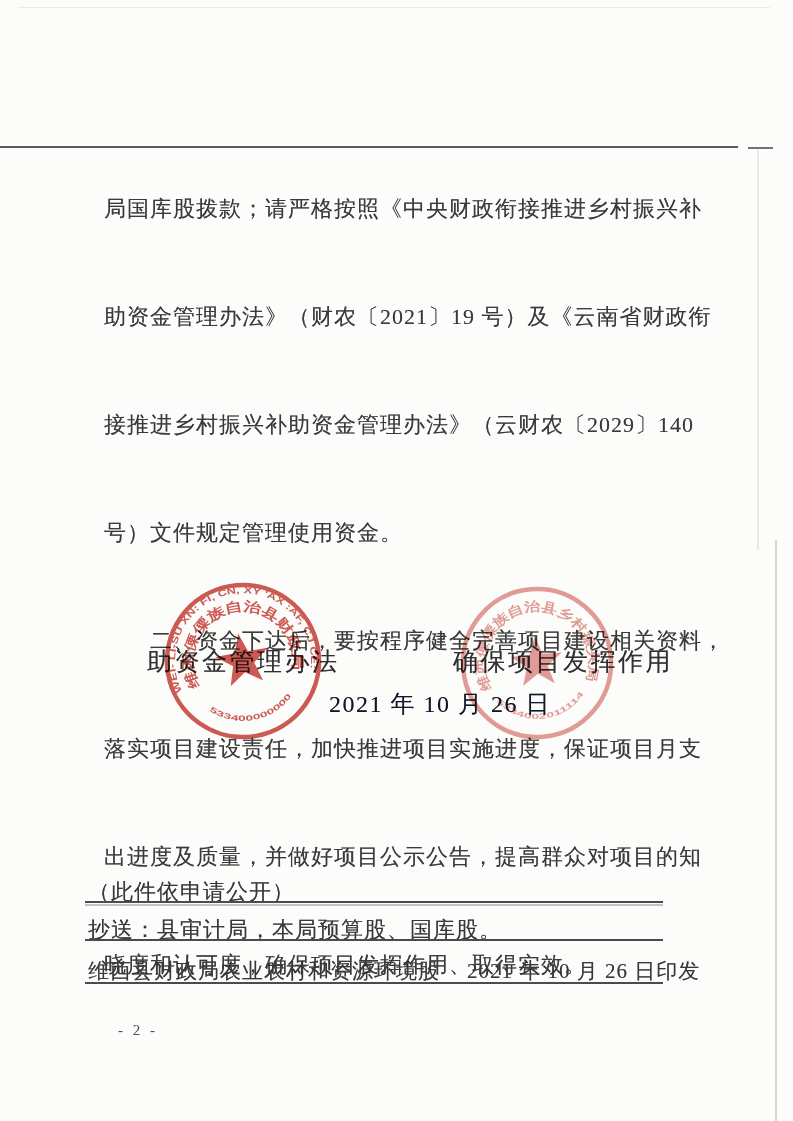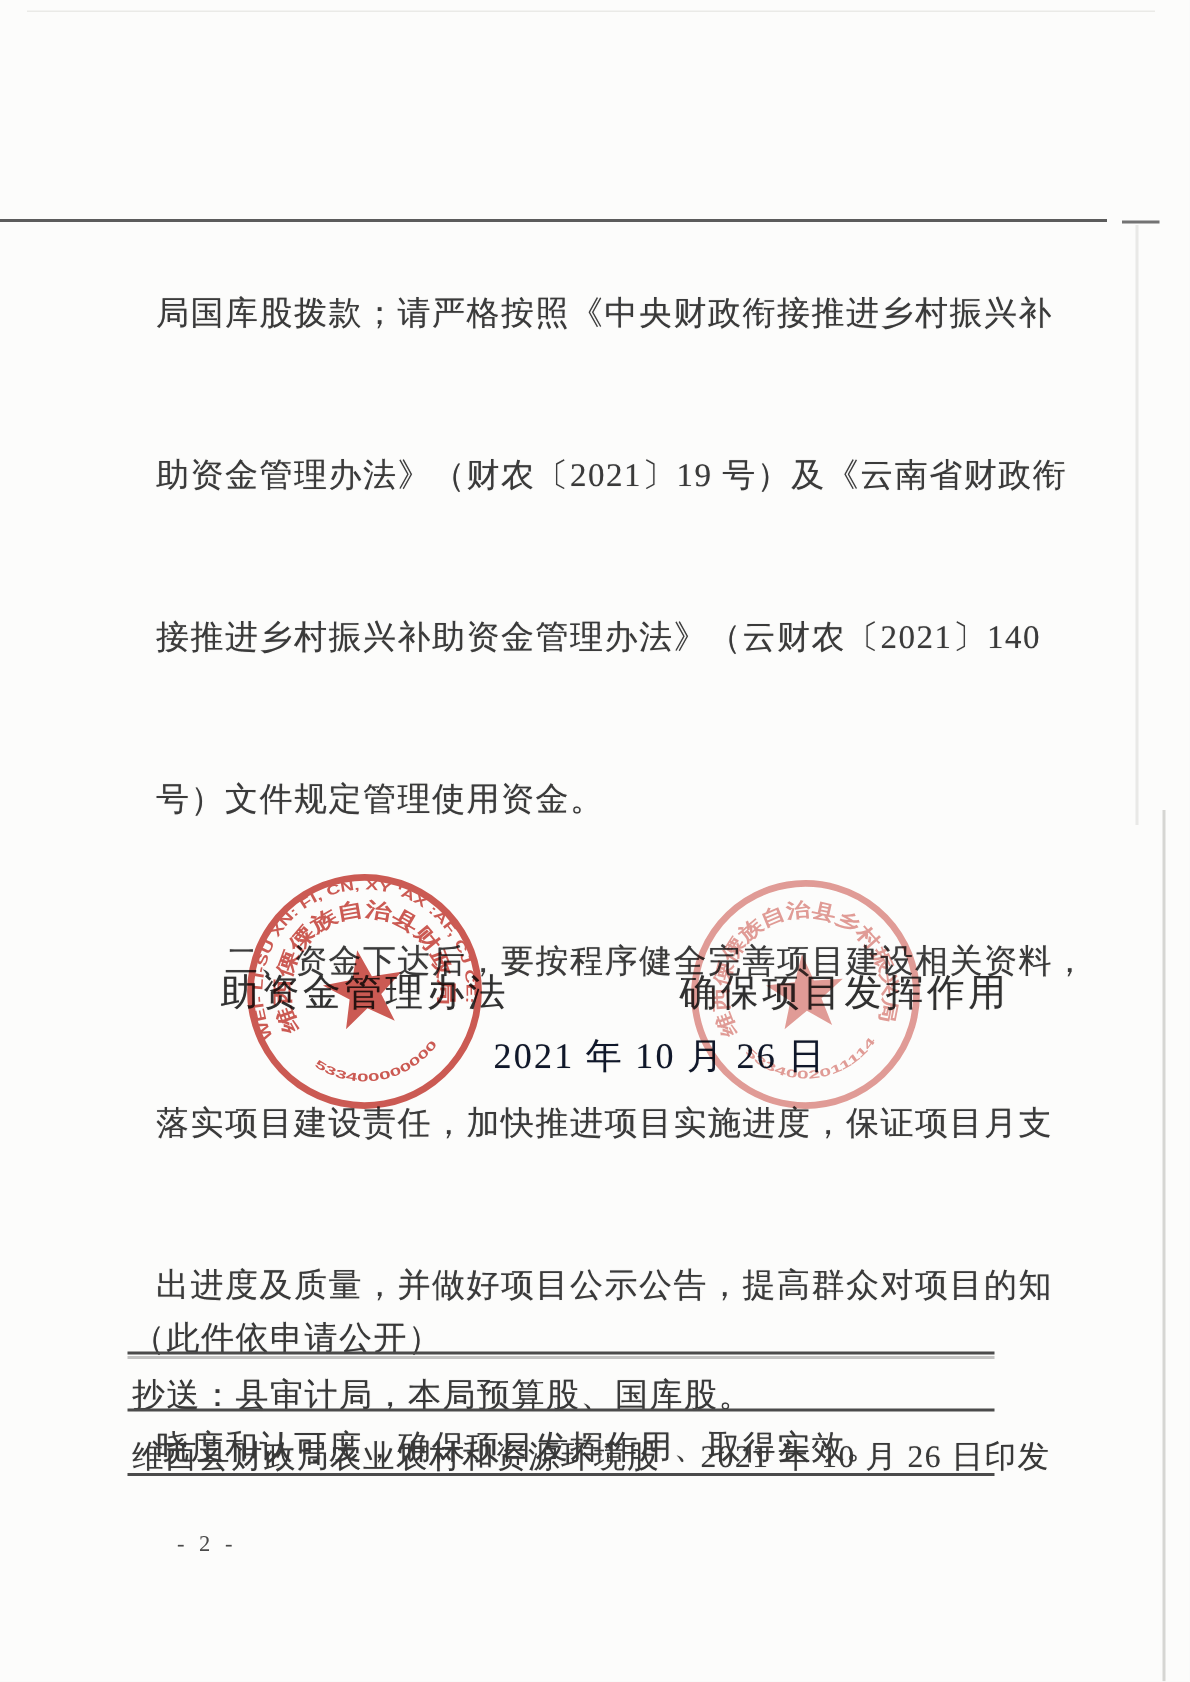--- a/index.html
+++ b/index.html
@@ -64,21 +64,21 @@
   <div class="edge-h" style="left:18px;top:7px;width:752px;"></div>
   <div class="edge-v" style="left:775px;top:540px;height:581px;"></div>
   <div class="edge-v" style="left:757px;top:150px;height:400px;opacity:.5;"></div>
 
   <div class="scanline" style="left:0;top:146px;width:738px;"></div>
   <div class="scanline dash" style="left:748px;top:147px;width:25px;"></div>
 
   <div class="bodytext">
     <div class="line">局国库股拨款；请严格按照《中央财政衔接推进乡村振兴补</div>
     <div class="line">助资金管理办法》（财农〔2021〕19 号）及《云南省财政衔</div>
-    <div class="line">接推进乡村振兴补助资金管理办法》（云财农〔2021〕140</div>
+    <div class="line">接推进乡村振兴补助资金管理办法》（云财农〔2029〕140</div>
     <div class="line">号）文件规定管理使用资金。</div>
     <div class="line ind">二、资金下达后，要按程序健全完善项目建设相关资料，</div>
     <div class="line">落实项目建设责任，加快推进项目实施进度，保证项目月支</div>
     <div class="line">出进度及质量，并做好项目公示公告，提高群众对项目的知</div>
     <div class="line">晓度和认可度，确保项目发挥作用、取得实效。</div>
     <div class="gap"></div>
     
     
   </div>
 

